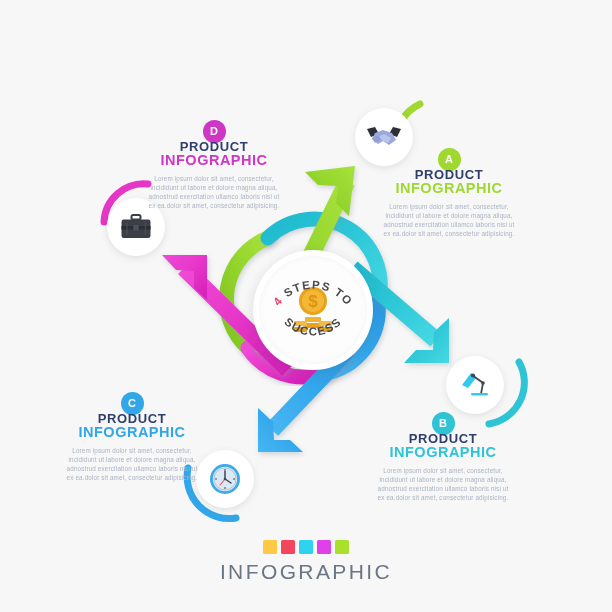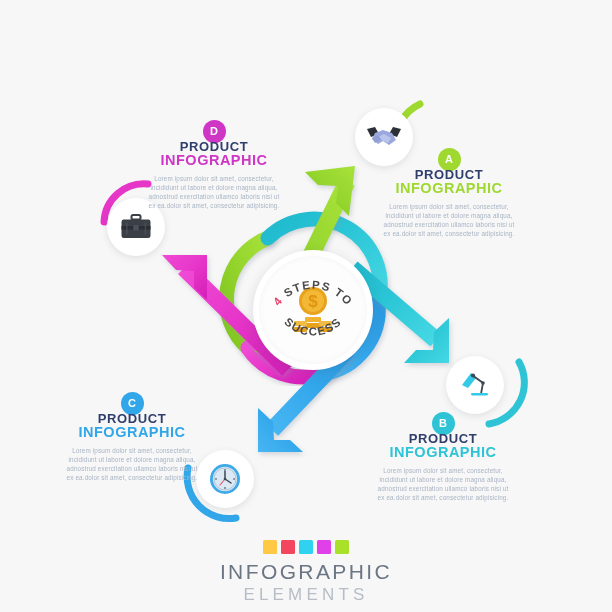--- a/index.html
+++ b/index.html
@@ -343,16 +343,15 @@
 
   <div id="footer">
     <div id="swatches">
       <div class="swatch" style="background:#ffc845;"></div>
       <div class="swatch" style="background:#f4455e;"></div>
       <div class="swatch" style="background:#2fd3f0;"></div>
       <div class="swatch" style="background:#e040e8;"></div>
       <div class="swatch" style="background:#a8e02a;"></div>
     </div>
     <div id="footer-title">INFOGRAPHIC</div>
-    <div id="footer-sub">ELEMENTS</div>
   </div>
 
 </div>
 
 </body></html>

